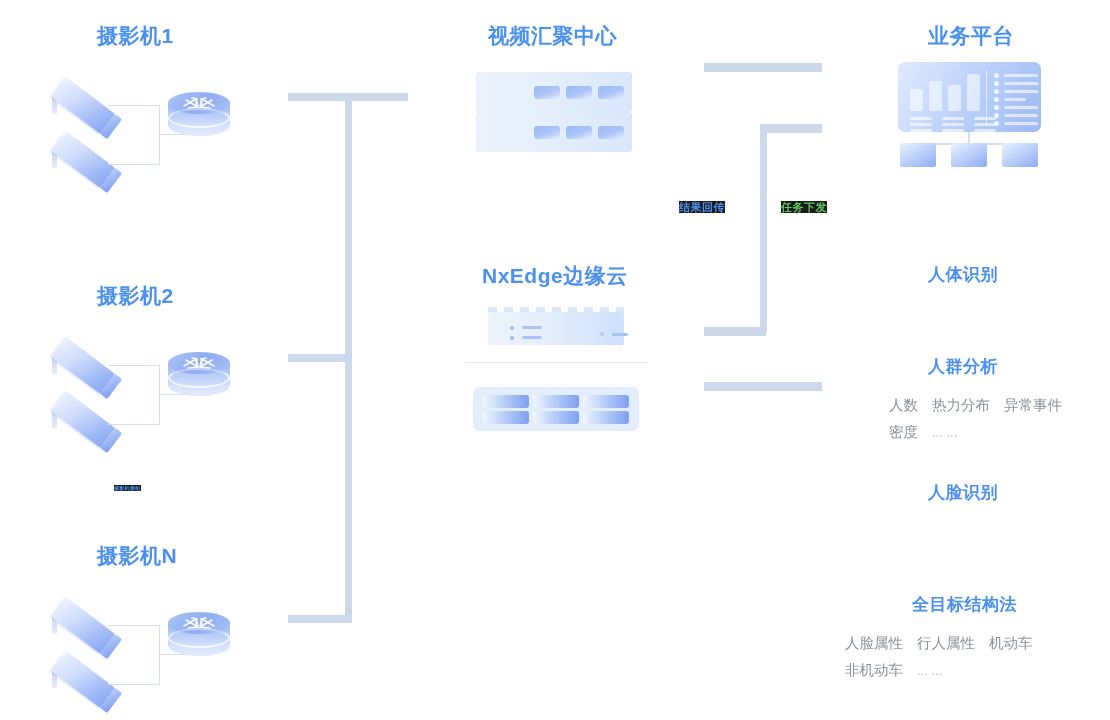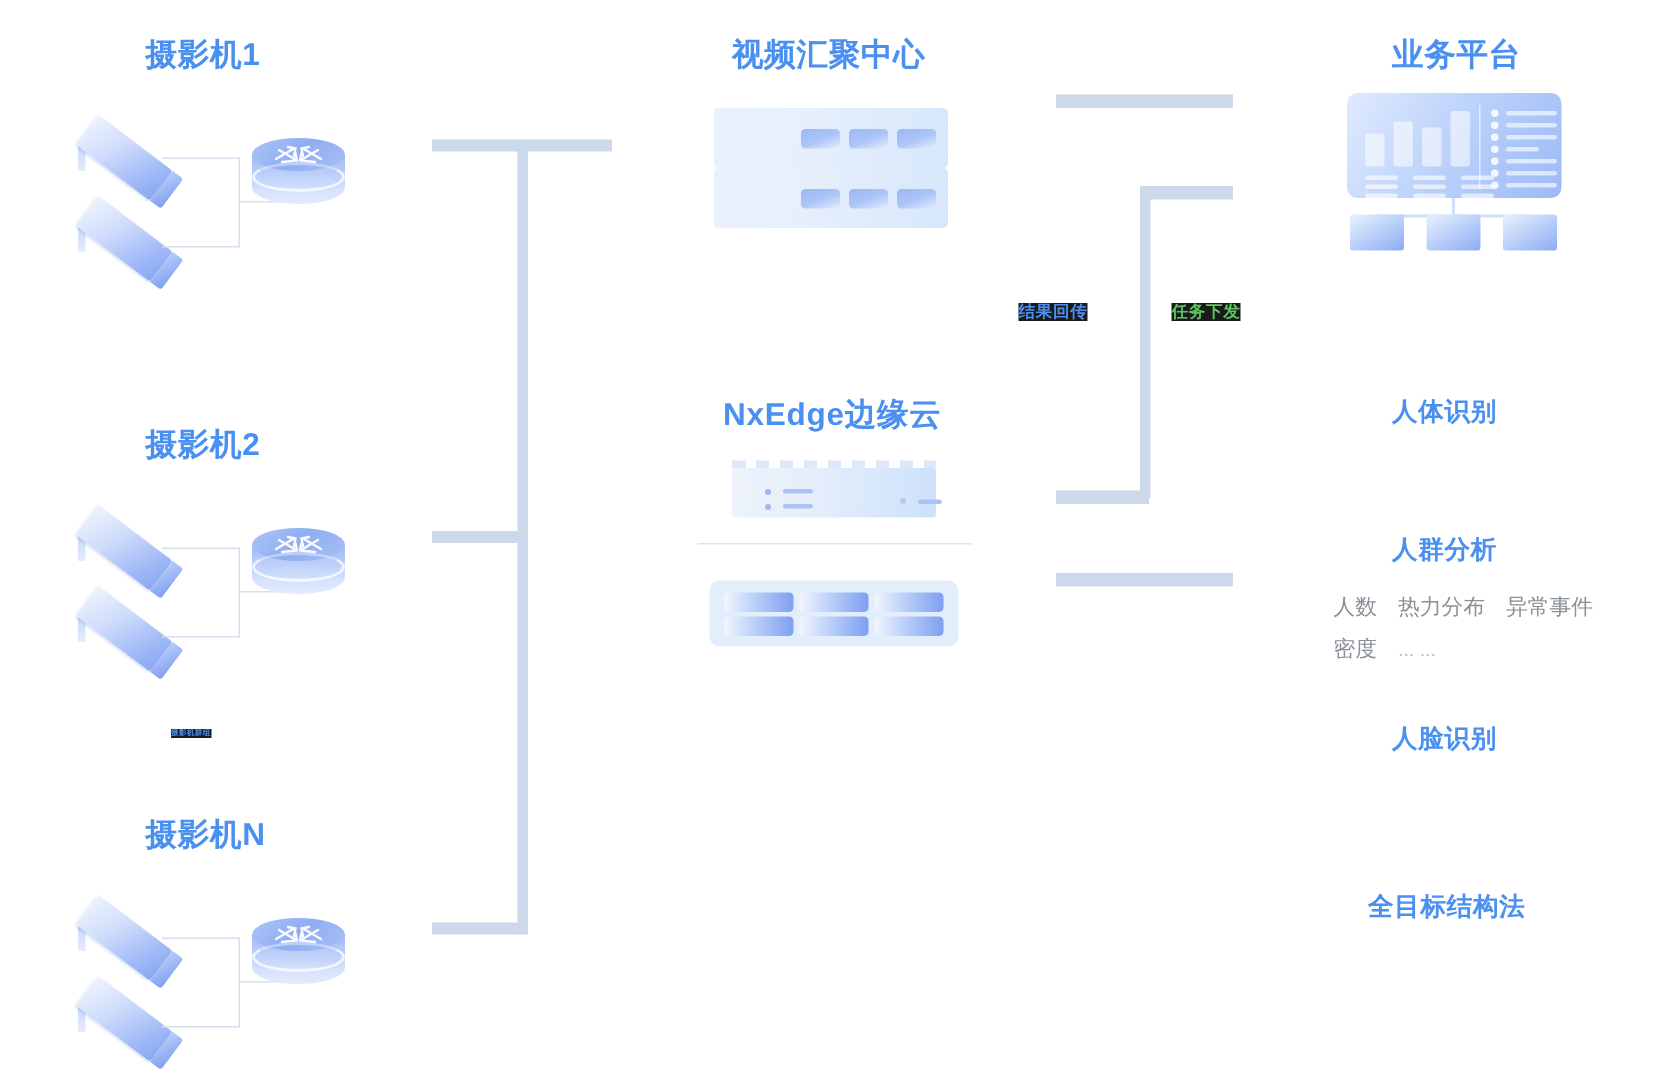--- a/index.html
+++ b/index.html
@@ -409,14 +409,18 @@
 
   <div class="feat-title" style="left:928px; top:355px;">人群分析</div>
   <div class="feat-tags" style="left:845px; top:392px;margin-left:44px;">
     <span>人数</span><span>热力分布</span><span>异常事件</span><br>
     <span>密度</span><span class="ell">... ...</span>
   </div>
 
   <div class="feat-title" style="left:928px; top:481px;">人脸识别</div>
 
   <div class="feat-title" style="left:912px; top:593px;">全目标结构法</div>
+  <div class="feat-tags" style="left:845px; top:630px;">
+    <span>人脸属性</span><span>行人属性</span><span>机动车</span><br>
+    <span>非机动车</span><span class="ell">... ...</span>
+  </div>
 
 </div>
 
 </body></html>

